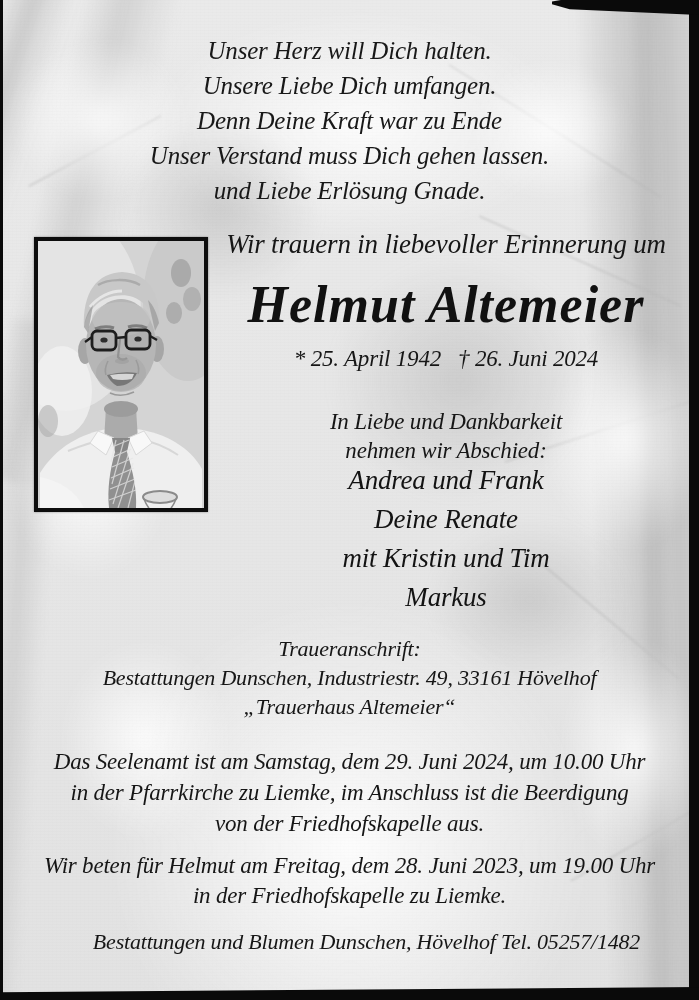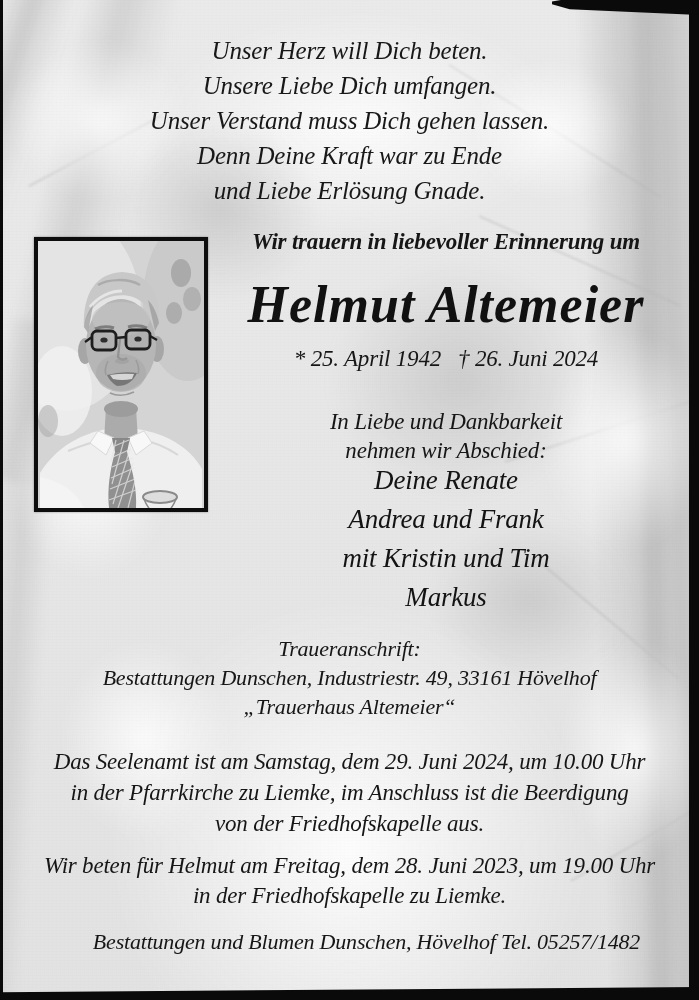--- a/index.html
+++ b/index.html
@@ -58,21 +58,21 @@
   .edge-left{left:0;top:0;width:3px;height:1000px;}
   .edge-right{right:0;top:0;width:10px;height:1000px;}
   .edge-bottom{left:0;bottom:0;width:699px;height:13px;
     clip-path:polygon(0 40%,100% 0,100% 100%,0 100%);}
   .edge-topright{left:552px;top:0;width:147px;height:15px;
     clip-path:polygon(0 10%,6% 0,100% 0,100% 100%,12% 62%,0 28%);}
   
   .txt{position:absolute;text-align:center;letter-spacing:-0.2px;}
   .verse{left:0;top:33px;width:699px;font-size:25px;line-height:35px;color:#181818;}
   .right-col{left:200px;width:492px;}
-  .intro{top:229px;font-size:23px;font-weight:bold;}
+  .intro{top:229px;font-size:27px;}
   .name{top:270px;font-size:52px;line-height:70px;font-weight:bold;letter-spacing:1px;color:#111;}
   .dates{top:346px;font-size:23px;}
   .dates .death{margin-left:17px;}
   .farewell{top:399px;font-size:23px;line-height:29px;margin-top:8px;}
   .mourners{top:461px;font-size:27px;line-height:39px;color:#131313;}
   .address{left:0;top:634px;width:699px;font-size:22px;line-height:29px;}
   .service{left:0;top:746px;width:699px;font-size:23px;line-height:31px;}
   .prayer{left:0;top:851px;width:699px;font-size:23px;line-height:30px;}
   .footer-line{left:17px;top:929px;width:699px;font-size:22px;}
   
@@ -107,24 +107,24 @@
   <div class="bg blob light b5"></div>
   <div class="bg blob light b6"></div>
   <div class="bg blob light b7"></div>
   <div class="bg blob shade s1"></div>
   <div class="bg blob shade s2"></div>
   <div class="bg blob shade s3"></div>
   <div class="bg path-glow"></div>
   <div class="bg grain"></div>
 
   <div class="txt verse">
-    <div>Unser Herz will Dich beten.</div>
+    <div>Unser Herz will Dich halten.</div>
     <div>Unsere Liebe Dich umfangen.</div>
+    <div>Denn Deine Kraft war zu Ende</div>
     <div>Unser Verstand muss Dich gehen lassen.</div>
-    <div>Denn Deine Kraft war zu Ende</div>
     <div>und Liebe Erlösung Gnade.</div>
   </div>
 
   <div class="photo-frame">
     <svg width="166" height="267" viewBox="0 0 166 267">
 
       <rect x="0" y="0" width="166" height="267" fill="#d4d4d4"></rect>
       <ellipse cx="28" cy="70" rx="75" ry="100" fill="#e6e6e6" opacity="0.85"></ellipse>
       <ellipse cx="24" cy="150" rx="30" ry="45" fill="#f1f1f1" opacity="0.8"></ellipse>
       <ellipse cx="150" cy="60" rx="45" ry="80" fill="#c7c7c7" opacity="0.8"></ellipse>
@@ -205,22 +205,22 @@
   <div class="txt right-col intro">Wir trauern in liebevoller Erinnerung um</div>
   <div class="txt right-col name">Helmut Altemeier</div>
   <div class="txt right-col dates">
     <span class="birth">* 25. April 1942</span><span class="death">† 26. Juni 2024</span>
   </div>
   <div class="txt right-col farewell">
     <div>In Liebe und Dankbarkeit</div>
     <div>nehmen wir Abschied:</div>
   </div>
   <div class="txt right-col mourners">
+    <div>Andrea und Frank</div>
     <div>Deine Renate</div>
-    <div>Andrea und Frank</div>
     <div>mit Kristin und Tim</div>
     <div>Markus</div>
   </div>
 
   <div class="txt address">
     <div>Traueranschrift:</div>
     <div>Bestattungen Dunschen, Industriestr. 49, 33161 Hövelhof</div>
     <div>„Trauerhaus Altemeier“</div>
   </div>
 

